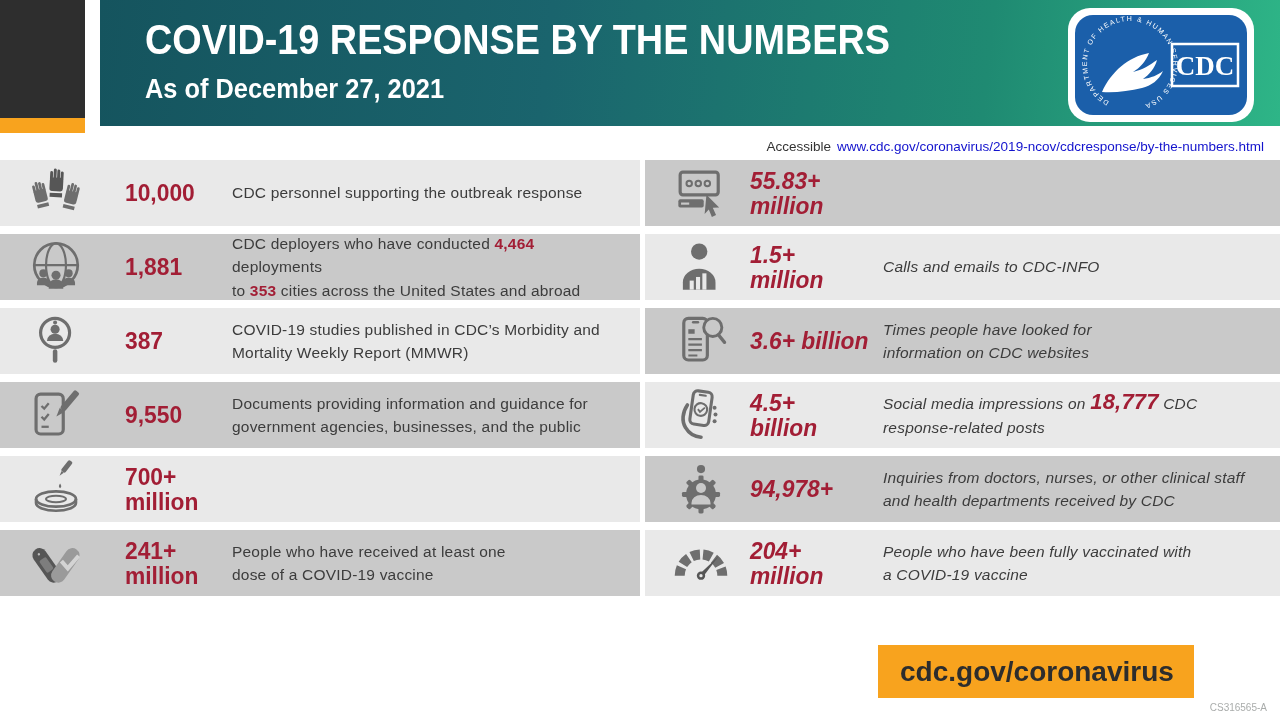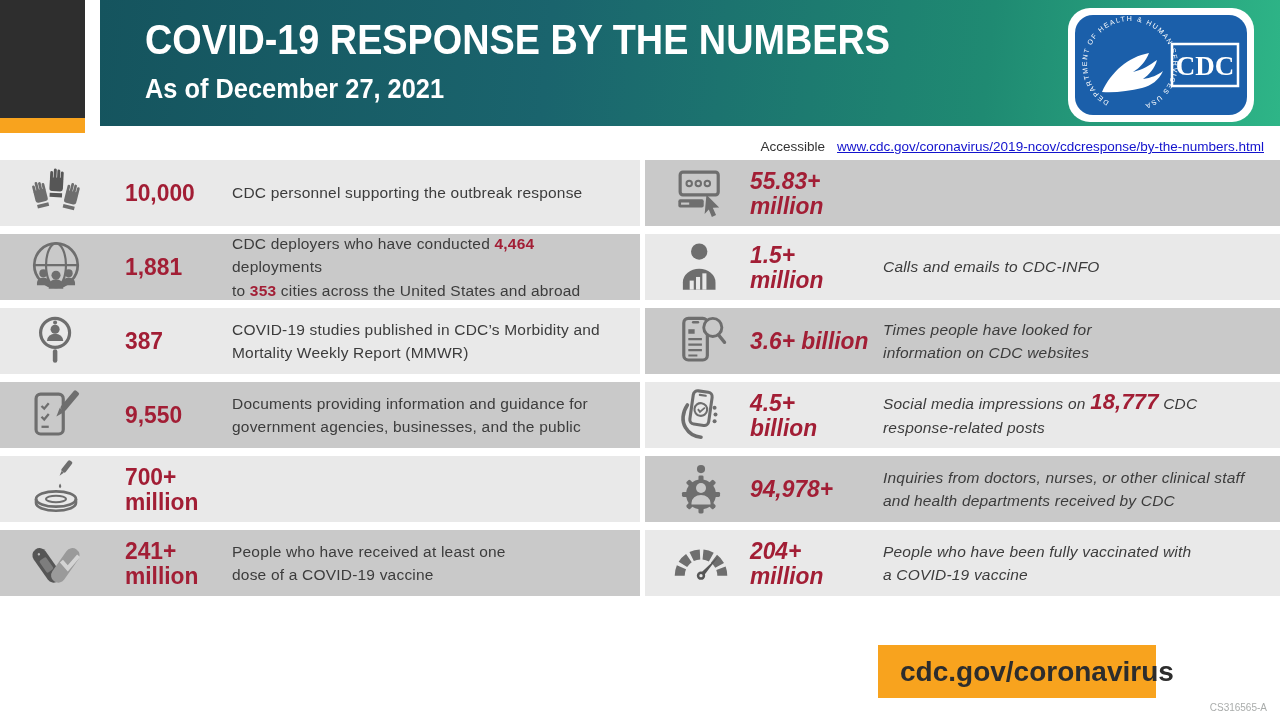--- a/index.html
+++ b/index.html
@@ -19,21 +19,21 @@
     position:absolute; left:45px; top:16px; margin:0; font-size:42px; font-weight:bold;
     white-space:nowrap; transform:scaleX(.9); transform-origin:left center; letter-spacing:0;
   }
   .banner .subtitle {
     position:absolute; left:45px; top:74px; font-size:27px; font-weight:bold;
     transform:scaleX(.94); transform-origin:left center; white-space:nowrap;
   }
   .logo { position:absolute; right:26px; top:8px; width:186px; height:114px; }
   
   .access-line { position:absolute; top:139px; right:16px; font-size:13.5px; color:#333; }
-  .access-line a { color:#1313cd; text-decoration:underline; margin-left:12px; cursor:pointer; }
+  .access-line a { color:#1313cd; margin-left:6px; cursor:pointer; }
   
   .col { position:absolute; top:160px; }
   .col-left  { left:0; width:640px; }
   .col-right { left:645px; width:701px;font-style:italic; }
   .stat-row { height:66px; margin-bottom:8px; display:flex; align-items:center; }
   .stat-row.light { background:#e9e9e9; --rowbg:#e9e9e9; }
   .stat-row.dark  { background:#c9c9c9; --rowbg:#c9c9c9; }
   .stat-icon { flex:0 0 auto; width:58px; height:58px; margin-left:27px; display:flex; align-items:center; justify-content:center; }
   .stat-icon svg { width:100%; height:100%; }
   .stat-number {
@@ -42,21 +42,21 @@
   }
   .col-right .stat-number { margin-left:20px; width:112px; }
   .stat-desc {
     flex:1; padding-left:21px; padding-right:12px; font-size:15.5px; color:#3c3c3c;
     line-height:1.5; letter-spacing:.2px; white-space:pre-line;
   }
   .stat-desc .em { color:#A21E35; font-weight:bold; }
   .stat-desc .em.big { font-size:22px; line-height:1; }
   
   .site-banner {
-    position:absolute; left:878px; top:645px; width:278px; height:53px; background:#F8A31E;
+    position:absolute; left:878px; top:645px; width:316px; height:53px; background:#F8A31E;
     display:flex; align-items:center; padding-left:22px; box-sizing:border-box;
     font-size:28px; font-weight:bold; color:#2d2d2d; cursor:pointer;
   }
   .doc-code { position:absolute; right:13px; top:702px; font-size:10px; color:#a9acab; }
 </style>
 </head>
 <body>
 
 <div class="canvas">
 

